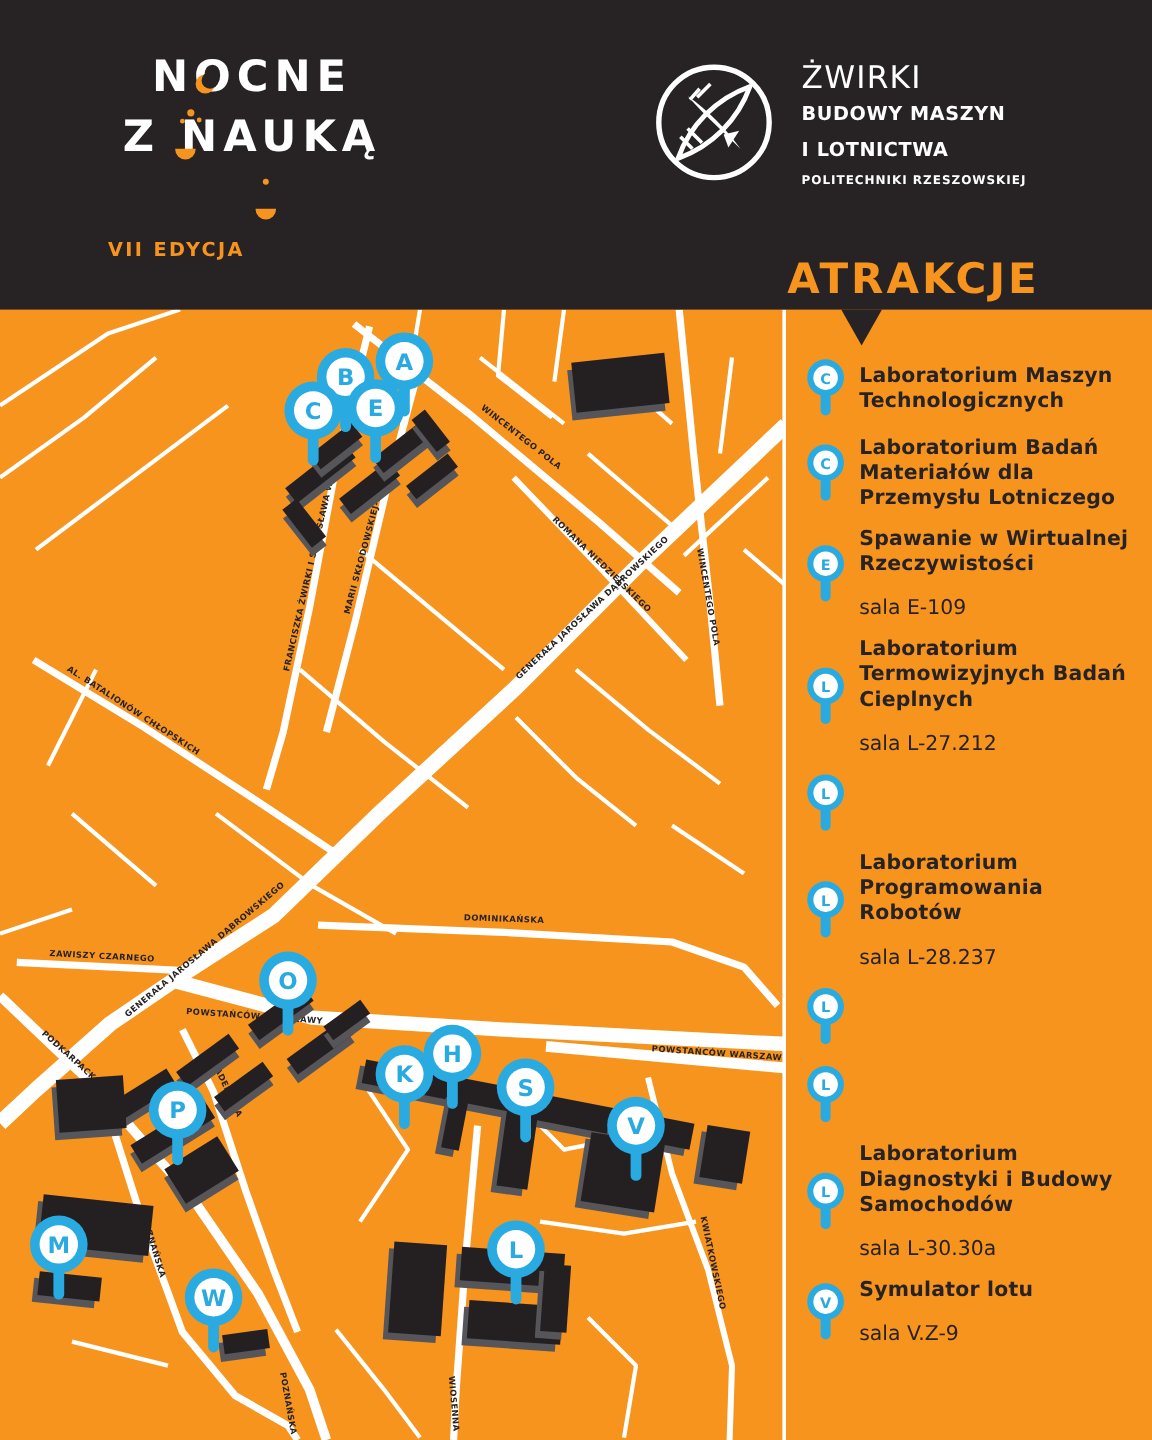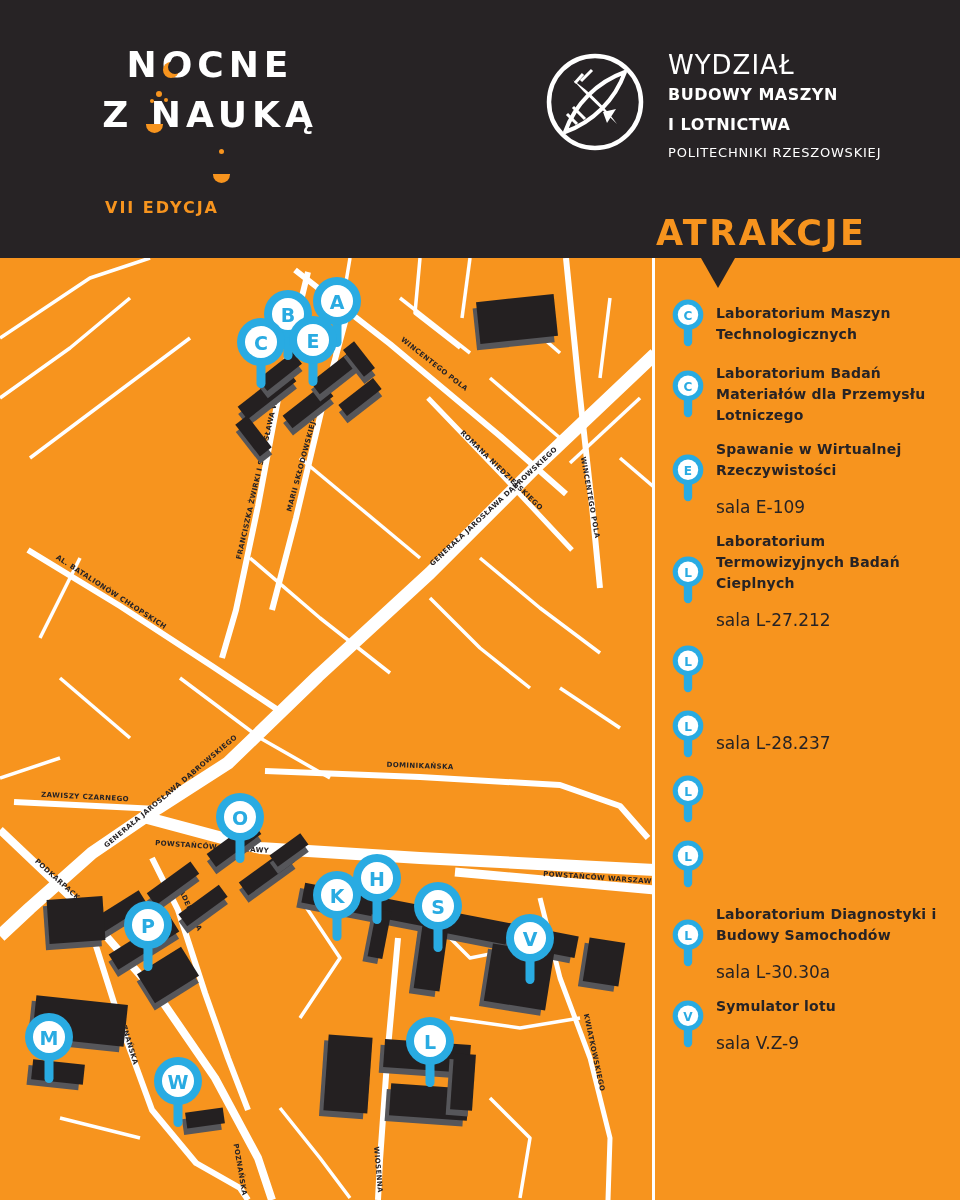--- a/index.html
+++ b/index.html
@@ -7,43 +7,43 @@
     --building:#242021; --buildingSide:#56565A;
   }
   *{box-sizing:border-box;margin:0;padding:0;}
   body{font-family:"DejaVu Sans","Liberation Sans",sans-serif;background:#555;}
   .poster{position:relative;width:960px;height:1200px;background:var(--orange);overflow:hidden;margin:0 auto;}
   
   .header{position:absolute;left:0;top:0;width:960px;height:258px;background:var(--dark);z-index:3;}
   .brand{position:absolute;left:40px;top:40px;width:340px;text-align:center;color:var(--white);
          font-weight:bold;}
   .brand-line{font-size:36px;line-height:50px;letter-spacing:5px;}
-  .edition{position:absolute;left:105px;top:198px;color:var(--orange);font-size:16px;font-weight:bold;letter-spacing:2px;}
+  .edition{position:absolute;left:90px;top:198px;color:var(--orange);font-size:16px;font-weight:bold;letter-spacing:2px;}
   .deco{position:absolute;z-index:4;}
   .crescent{width:16px;height:16px;border-radius:50%;background:var(--orange);}
   .crescent::after{content:"";position:absolute;left:5px;top:-2px;width:14px;height:14px;border-radius:50%;background:var(--dark);}
   .liquid{width:17px;height:9px;background:var(--orange);border-radius:0 0 9px 9px;}
   .dot{border-radius:50%;background:var(--orange);}
   .faculty-logo{position:absolute;left:545px;top:52px;}
   .faculty-text{position:absolute;left:668px;top:50px;color:var(--white);}
   .fac-l1{font-size:26px;line-height:30px;letter-spacing:1px;font-weight:normal;}
   .fac-l2,.fac-l3{font-size:16px;line-height:30px;font-weight:bold;letter-spacing:0.5px;}
-  .fac-l4{font-size:13px;font-weight:normal;letter-spacing:0.8px;margin-top:5px;text-align:right;}
+  .fac-l4{font-size:10px;font-weight:bold;letter-spacing:0.8px;margin-top:5px;text-align:right;}
   .atrakcje{position:absolute;left:656px;top:213px;color:var(--orange);font-size:35px;font-weight:bold;letter-spacing:2.5px;}
   .pointer{position:absolute;left:701px;top:258px;width:0;height:0;z-index:5;
            border-left:17px solid transparent;border-right:17px solid transparent;border-top:30px solid var(--dark);}
   
   .map-wrap{position:absolute;left:0;top:258px;width:655px;height:942px;}
   .divider{position:absolute;left:652px;top:258px;width:3px;height:942px;background:var(--white);z-index:2;}
   
   .sidebar{position:absolute;left:655px;top:258px;width:305px;height:942px;padding:40px 8px 0 14px;z-index:2;}
   .attraction{display:flex;gap:9px;margin-bottom:13px;align-items:center;}
   .pin-col{flex:0 0 38px;display:flex;justify-content:center;}
   .attr-text{flex:1;color:var(--dark);}
-  .attr-name{font-size:14px;font-weight:bold;line-height:21px;letter-spacing:0.2px;}
+  .attr-name{font-size:17px;font-weight:bold;line-height:21px;letter-spacing:0.2px;}
   .attr-room{font-size:17px;line-height:21px;margin-top:16px;}
 </style>
 </head>
 <body>
 
 <div class="poster">
 
   <div class="header">
     <div class="brand">
       <div class="brand-line">NOCNE</div>
@@ -60,21 +60,21 @@
 
     <svg class="faculty-logo" width="100" height="100" viewBox="0 0 100 100">
       <circle cx="50" cy="50" r="46" fill="none" stroke="#ffffff" stroke-width="4.5"></circle>
       <path d="M80,20 C52,30 30,52 20,80 C48,70 70,48 80,20 Z" fill="none" stroke="#ffffff" stroke-width="4" stroke-linejoin="round"></path>
       <path d="M28,28 C45,40 60,55 72,72 C58,58 42,44 28,28 Z" fill="#ffffff"></path>
       <path d="M22,62 L32,72 M28,55 L40,67" stroke="#ffffff" stroke-width="3"></path>
       <path d="M38,22 L30,31 M47,18 L36,29" stroke="#ffffff" stroke-width="3"></path>
       <path d="M58,60 L71,57 L62,71 Z" fill="#ffffff"></path>
     </svg>
     <div class="faculty-text">
-      <div class="fac-l1">WYDZIAŁ</div>
+      <div class="fac-l1">ŻWIRKI</div>
       <div class="fac-l2">BUDOWY MASZYN</div>
       <div class="fac-l3">I LOTNICTWA</div>
       <div class="fac-l4">POLITECHNIKI RZESZOWSKIEJ</div>
     </div>
 
     <div class="atrakcje">ATRAKCJE</div>
   </div>
   <div class="pointer"></div>
 
   <div class="map-wrap">
@@ -421,20 +421,21 @@
     <div class="attraction">
       <div class="pin-col">
         <svg width="34" height="52" viewBox="0 0 36 56">
           <rect x="13.5" y="28" width="9" height="24" rx="4.5" fill="#29ABE2"></rect>
           <circle cx="18" cy="18" r="16.5" fill="#29ABE2"></circle>
           <circle cx="18" cy="18" r="11" fill="#ffffff"></circle>
           <text x="18" y="19" text-anchor="middle" dominant-baseline="central" font-size="13" font-weight="bold" fill="#29ABE2">L</text>
         </svg>
       </div>
       <div class="attr-text">
+        <div class="attr-name">Laboratorium Programowania Robotów</div>
         <div class="attr-room">sala L-28.237</div>
       </div>
     </div>
 
     <div class="attraction">
       <div class="pin-col">
         <svg width="34" height="52" viewBox="0 0 36 56">
           <rect x="13.5" y="28" width="9" height="24" rx="4.5" fill="#29ABE2"></rect>
           <circle cx="18" cy="18" r="16.5" fill="#29ABE2"></circle>
           <circle cx="18" cy="18" r="11" fill="#ffffff"></circle>

